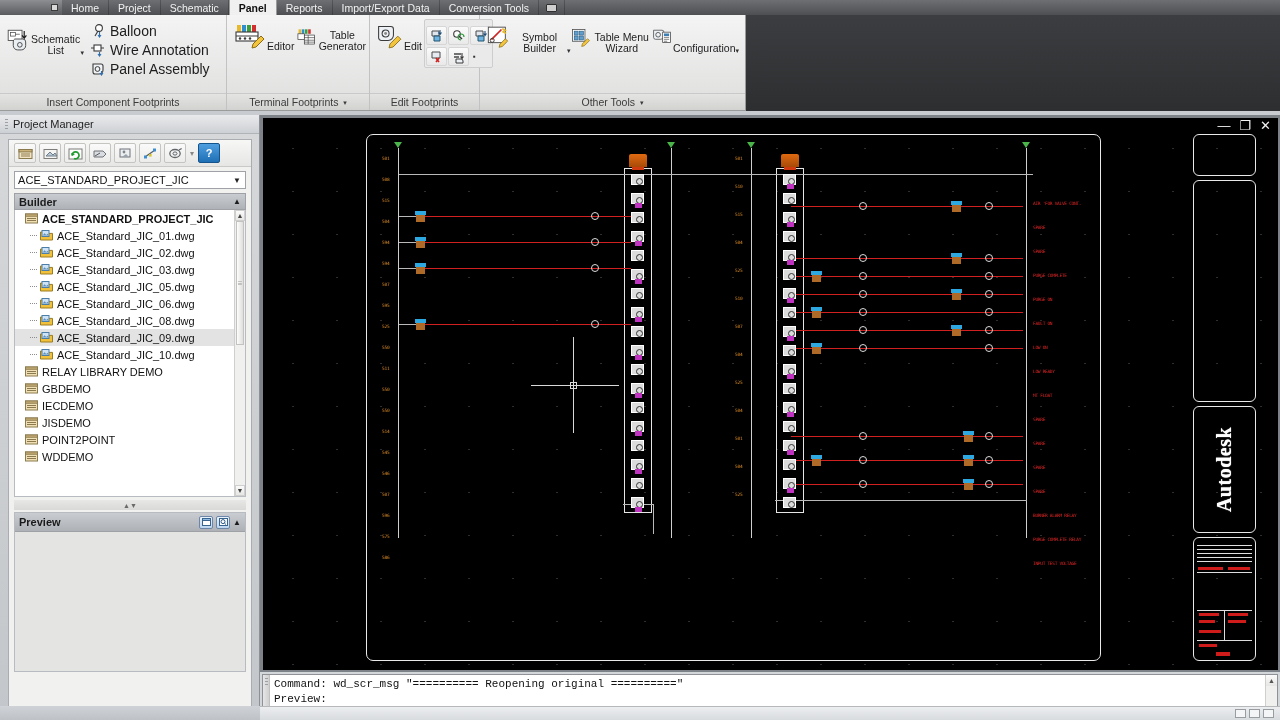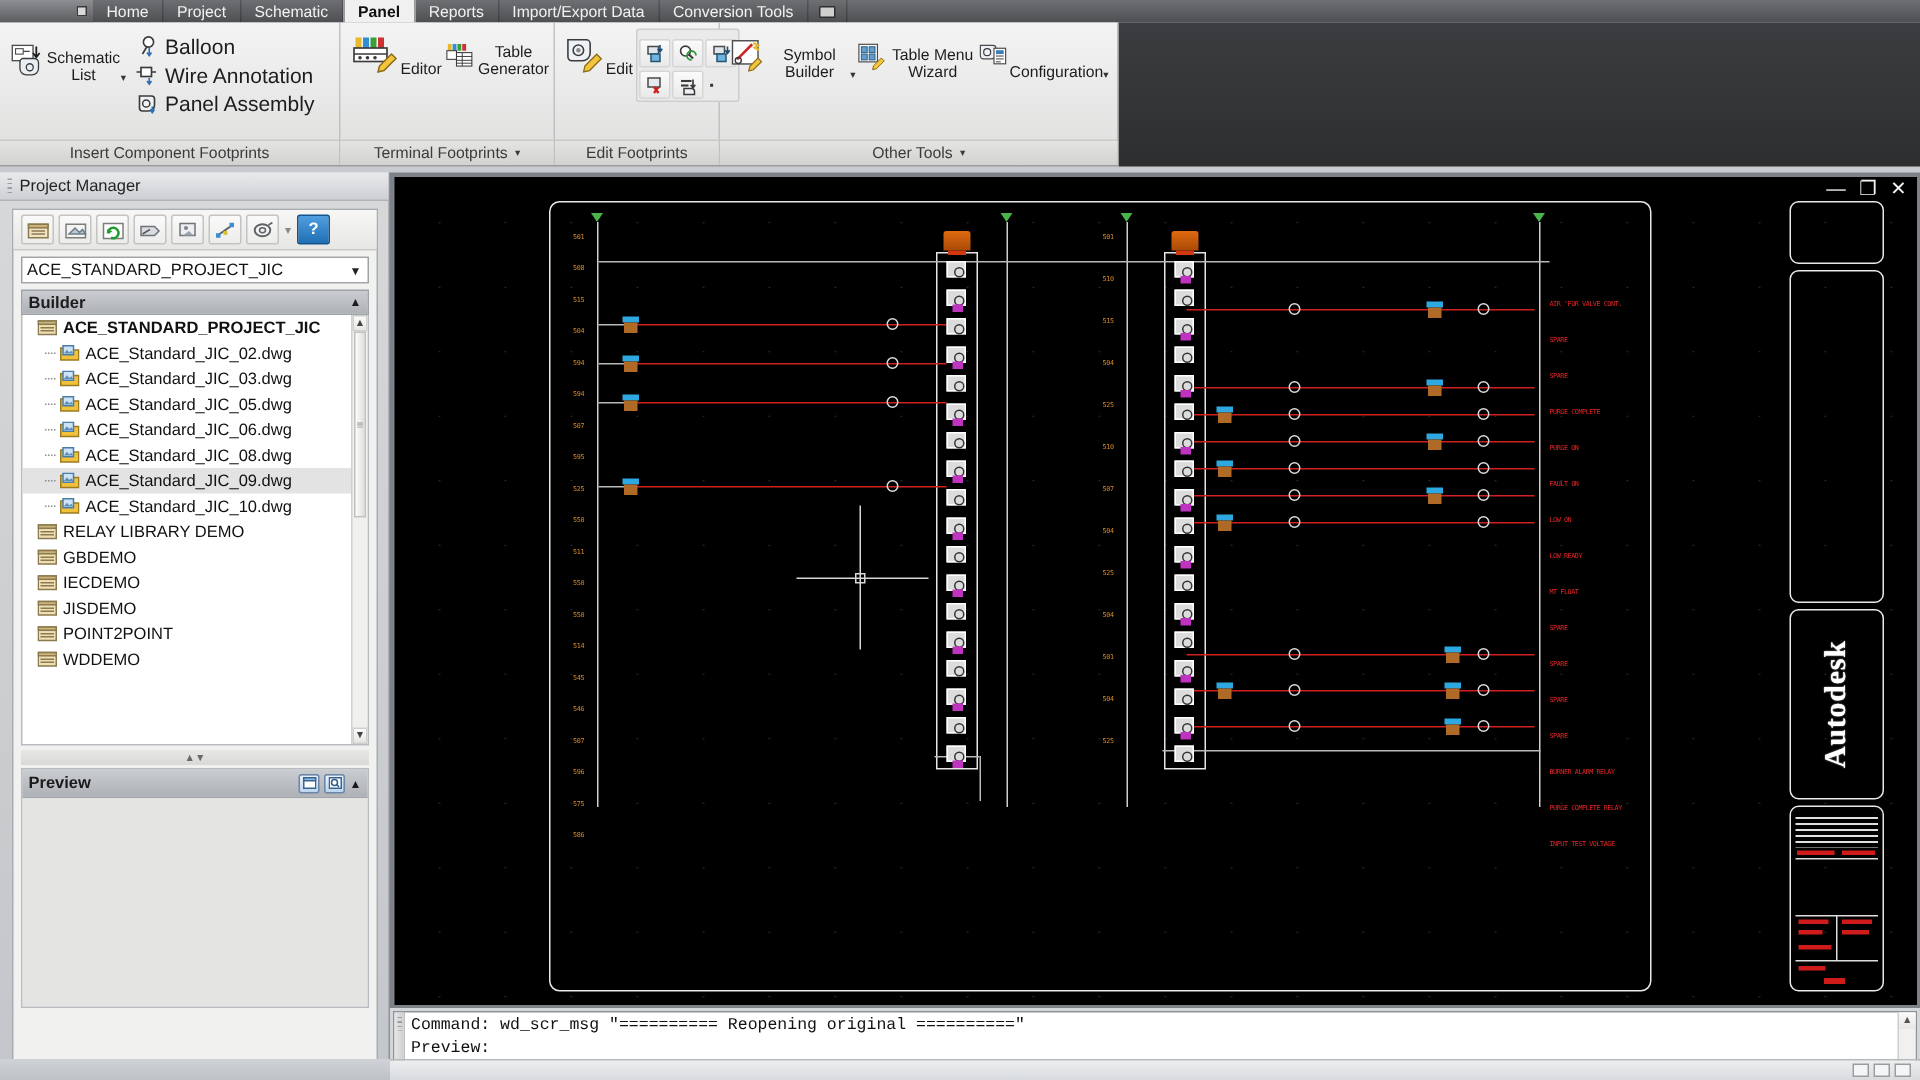--- a/index.html
+++ b/index.html
@@ -517,20 +517,30 @@
             <div class="trow proj bold root">
               <span style="display: inline-flex;">
                 <svg width="13" height="11" viewBox="0 0 13 11">
                   <rect x="0.5" y="1" width="12" height="9" fill="#f0dfb4" stroke="#8b7a4e"></rect>
                   <rect x="0.5" y="1" width="12" height="2.2" fill="#cdb27a" stroke="#8b7a4e"></rect>
                   <line x1="2" y1="5.5" x2="11" y2="5.5" stroke="#8b7a4e"></line>
                   <line x1="2" y1="7.5" x2="11" y2="7.5" stroke="#8b7a4e"></line>
                 </svg>
               </span>
               <span class="nm">ACE_STANDARD_PROJECT_JIC</span>
+            </div>
+            <div class="trow child">
+              <span style="display: inline-flex;">
+                <svg width="13" height="11" viewBox="0 0 13 11">
+                  <path d="M0.5 2 h5 l1 1.4 h6 v6.6 h-12z" fill="#f2c13c" stroke="#9b7c20"></path>
+                  <rect x="2" y="0.5" width="7" height="6" fill="#cfe3f6" stroke="#4a7da8"></rect>
+                  <path d="M2.6 5.6 l2-2.4 1.6 1.8 1.2-1.2 1.6 1.8z" fill="#5d8fb8"></path>
+                </svg>
+              </span>
+              <span class="nm">ACE_Standard_JIC_01.dwg</span>
             </div>
             <div class="trow child">
               <span style="display: inline-flex;">
                 <svg width="13" height="11" viewBox="0 0 13 11">
                   <path d="M0.5 2 h5 l1 1.4 h6 v6.6 h-12z" fill="#f2c13c" stroke="#9b7c20"></path>
                   <rect x="2" y="0.5" width="7" height="6" fill="#cfe3f6" stroke="#4a7da8"></rect>
                   <path d="M2.6 5.6 l2-2.4 1.6 1.8 1.2-1.2 1.6 1.8z" fill="#5d8fb8"></path>
                 </svg>
               </span>
               <span class="nm">ACE_Standard_JIC_02.dwg</span>

